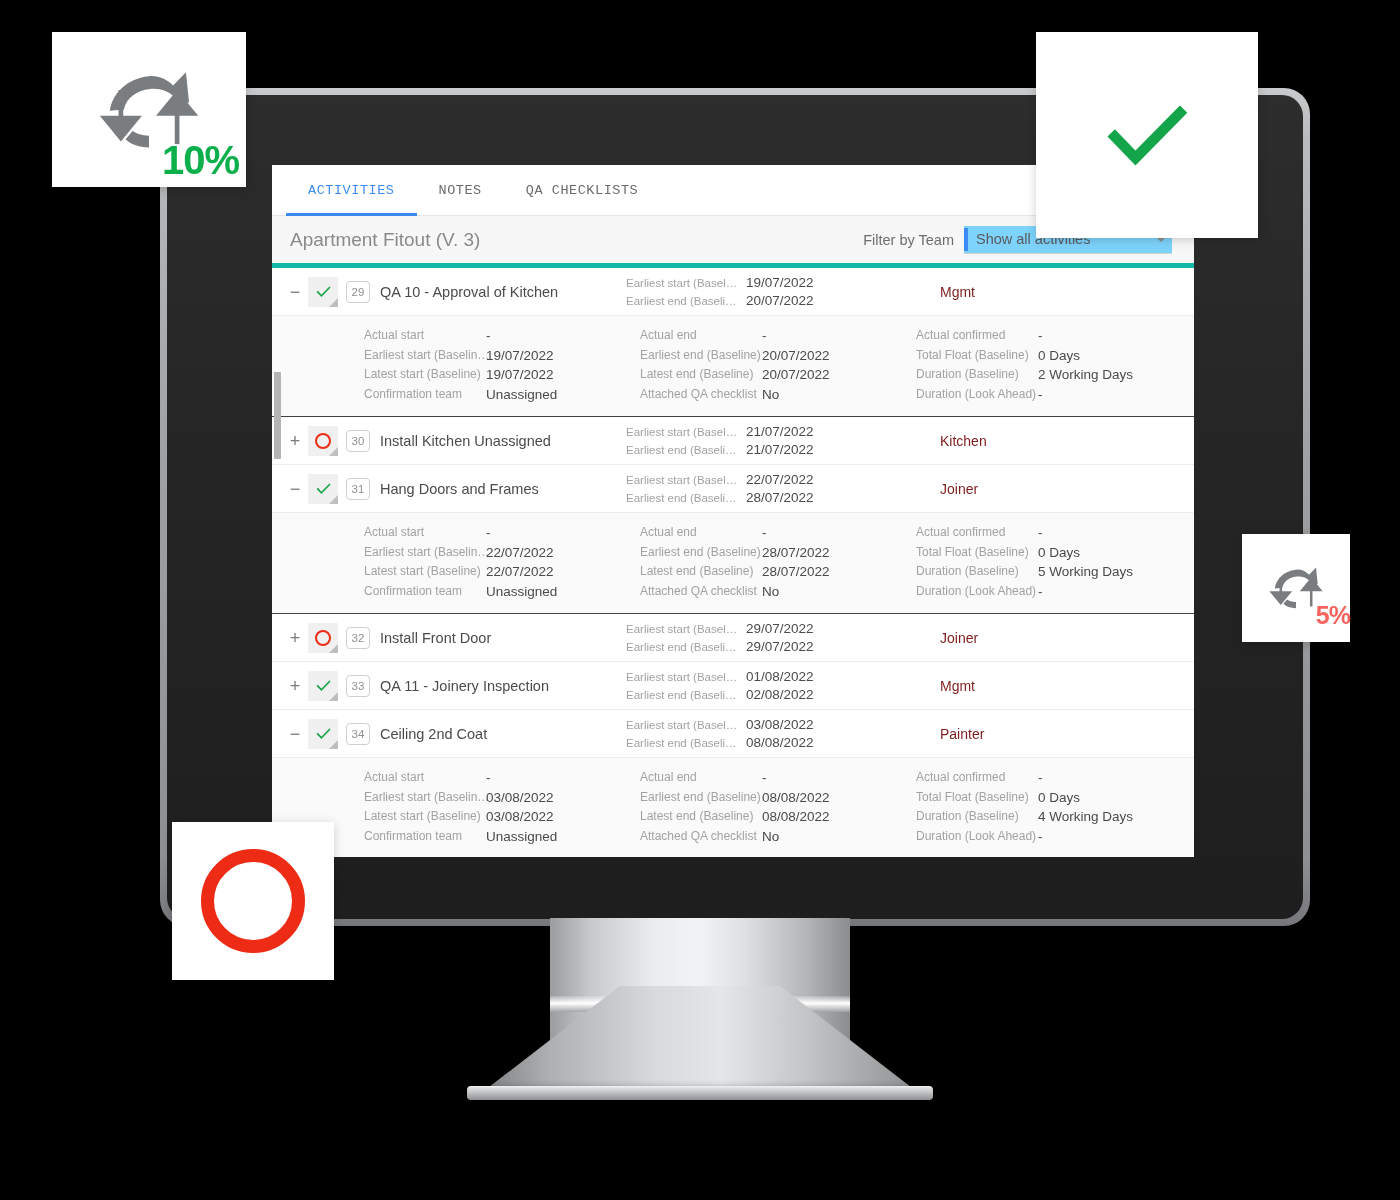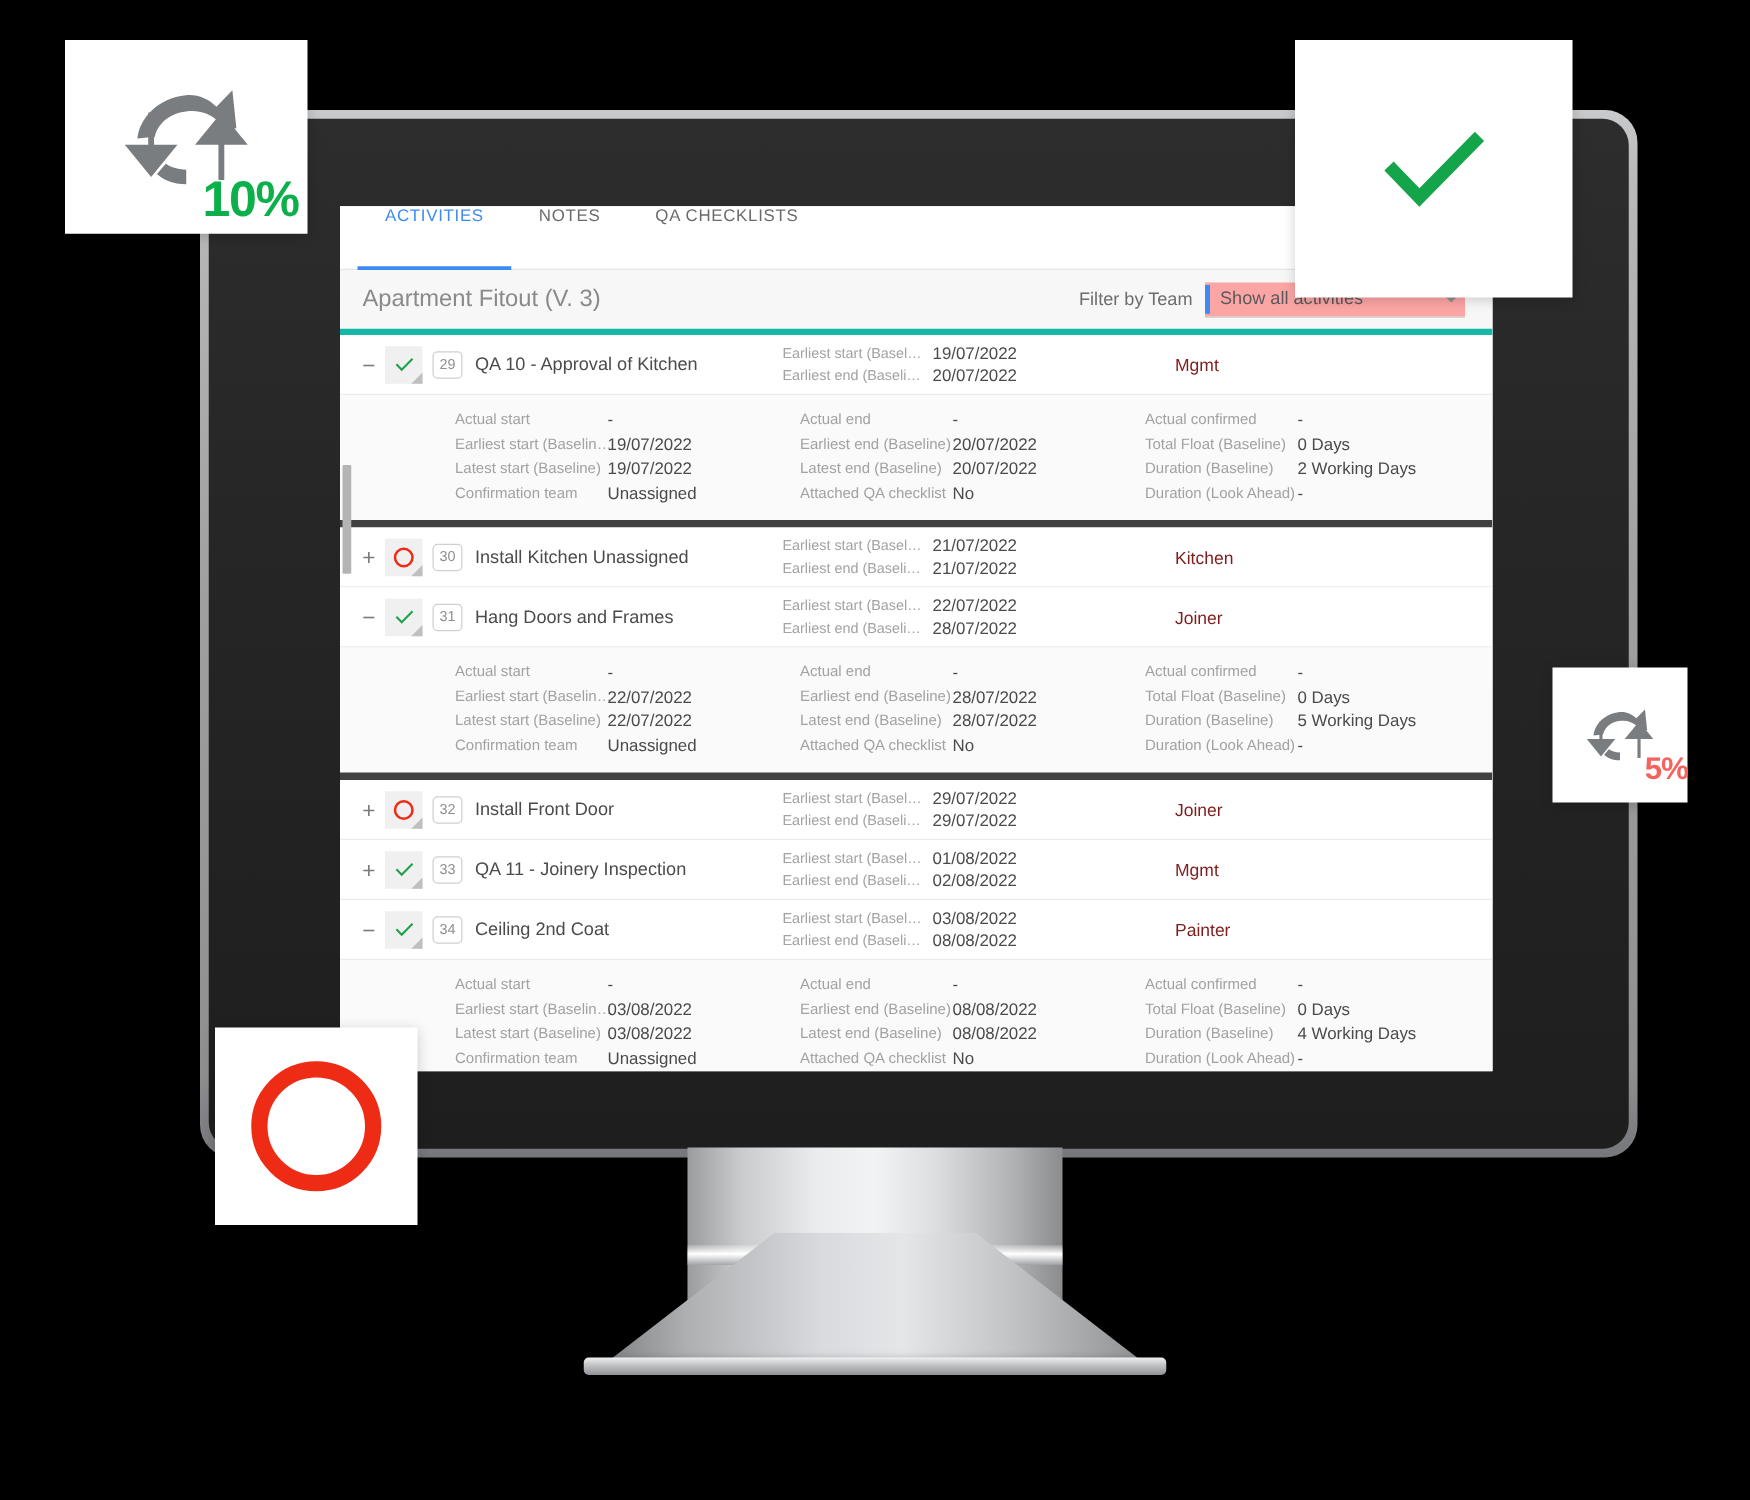--- a/index.html
+++ b/index.html
@@ -53,38 +53,38 @@
   }
 
   
   .app{position:absolute;inset:0;background:#fff;display:flex;flex-direction:column;}
 
   .tabbar{
     height:51px;flex:0 0 51px;background:#fff;display:flex;align-items:stretch;
     padding-left:14px;box-sizing:border-box;border-bottom:1px solid #e6e6e6;
   }
   .tab{
-    display:flex;padding:0 22px;font-size:13.5px;letter-spacing:.55px;
-    color:#6b6b6b;font-weight:500;position:relative;cursor:pointer;
+    display:flex;align-items:center;padding:0 22px;font-size:13.5px;letter-spacing:.55px;
+    color:#6b6b6b;font-weight:500;position:relative;cursor:pointer;font-family:Liberation Mono, monospace;
   }
   .tab.active{color:#3d8bf2;}
   .tab.active:after{
     content:"";position:absolute;left:0;right:0;bottom:-1px;height:3px;background:#3d8bf2;
   }
 
   .subhead{
     height:52px;flex:0 0 52px;background:#f7f7f7;border-bottom:5px solid #14b8a6;
     display:flex;align-items:center;padding:0 22px 0 18px;box-sizing:border-box;
   }
   .proj-title{font-size:19px;color:#8a8a8a;font-weight:400;}
   .filter-wrap{margin-left:auto;display:flex;align-items:center;gap:10px;}
   .filter-label{font-size:14.5px;color:#6d6d6d;}
   .select{
     position:relative;width:208px;height:28px;display:flex;align-items:center;
-    border-bottom:1px solid #d2d2d2;background:#fca5a5;cursor:pointer;padding-left:12px;box-sizing:border-box;
+    border-bottom:1px solid #d2d2d2;background:#7dd3fc;cursor:pointer;padding-left:12px;box-sizing:border-box;
   }
   .select-accent{position:absolute;left:0;top:2px;bottom:2px;width:4px;background:#3d8bf2;}
   .select-val{font-size:14.5px;color:#5a5a5a;}
   .caret{
     position:absolute;right:6px;top:50%;margin-top:-2px;width:0;height:0;
     border-left:5px solid transparent;border-right:5px solid transparent;border-top:5px solid #8e8e8e;
   }
 
   .list{flex:1 1 auto;position:relative;overflow:hidden;background:#fff;}
   .vscroll{position:absolute;left:2px;top:104px;width:7px;height:87px;background:#b4b4b4;border-radius:1px;}
@@ -113,21 +113,21 @@
   .rowname{font-size:14.5px;color:#4b4b4b;white-space:nowrap;}
 
   .dates{margin-left:auto;width:290px;flex:0 0 290px;}
   .dline{display:flex;align-items:center;line-height:18px;}
   .dlabel{font-size:11.5px;color:#a2a2a2;width:120px;flex:0 0 120px;text-align:right;
           white-space:nowrap;overflow:hidden;text-overflow:ellipsis;padding-right:7px;box-sizing:border-box;}
   .dval{font-size:13.5px;color:#4b4b4b;}
   .team{width:278px;flex:0 0 278px;font-size:14px;color:#7f1d1d;padding-left:24px;box-sizing:border-box;}
 
   .detail{
-    background:#fafafa;border-bottom:6px solid #404040;
+    background:#fafafa;border-bottom:1px solid #404040;
     display:flex;padding:10px 0 12px 92px;box-sizing:border-box;
   }
   .dcol{width:276px;flex:0 0 276px;}
   .dcol.c3{width:auto;}
   .drow{display:flex;line-height:19.5px;}
   .dkey{font-size:12px;color:#a2a2a2;width:122px;flex:0 0 122px;white-space:nowrap;}
   .dv{font-size:13.5px;color:#4a4a4a;white-space:nowrap;}
 
   
   .ck{display:block;width:17px;height:17px;}

